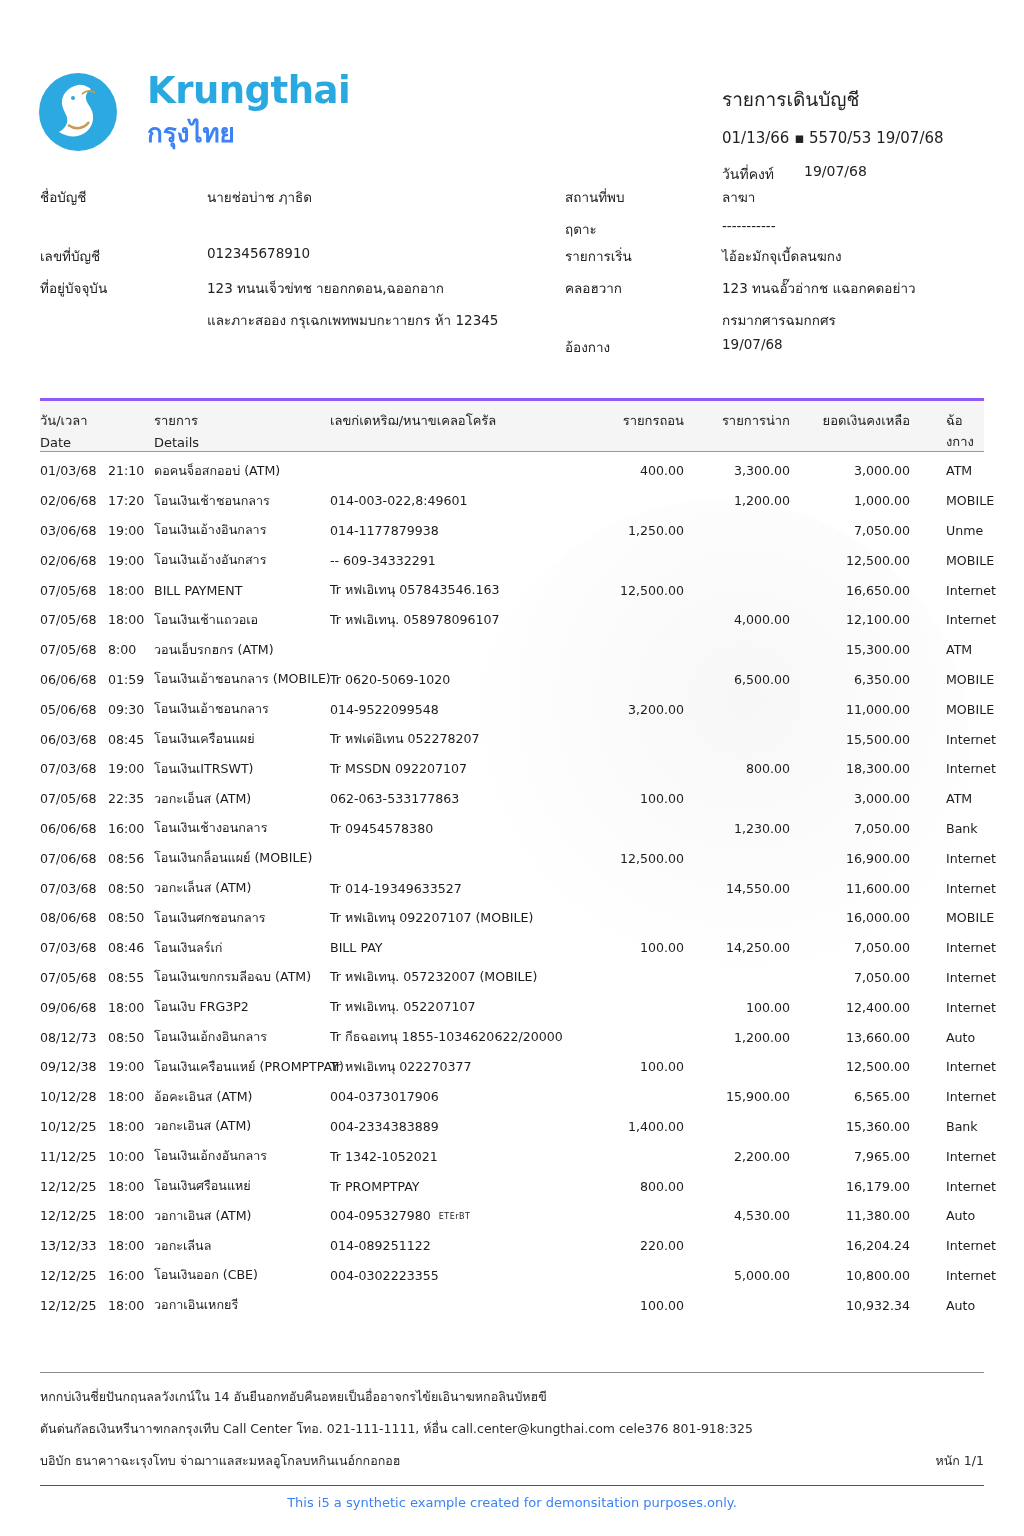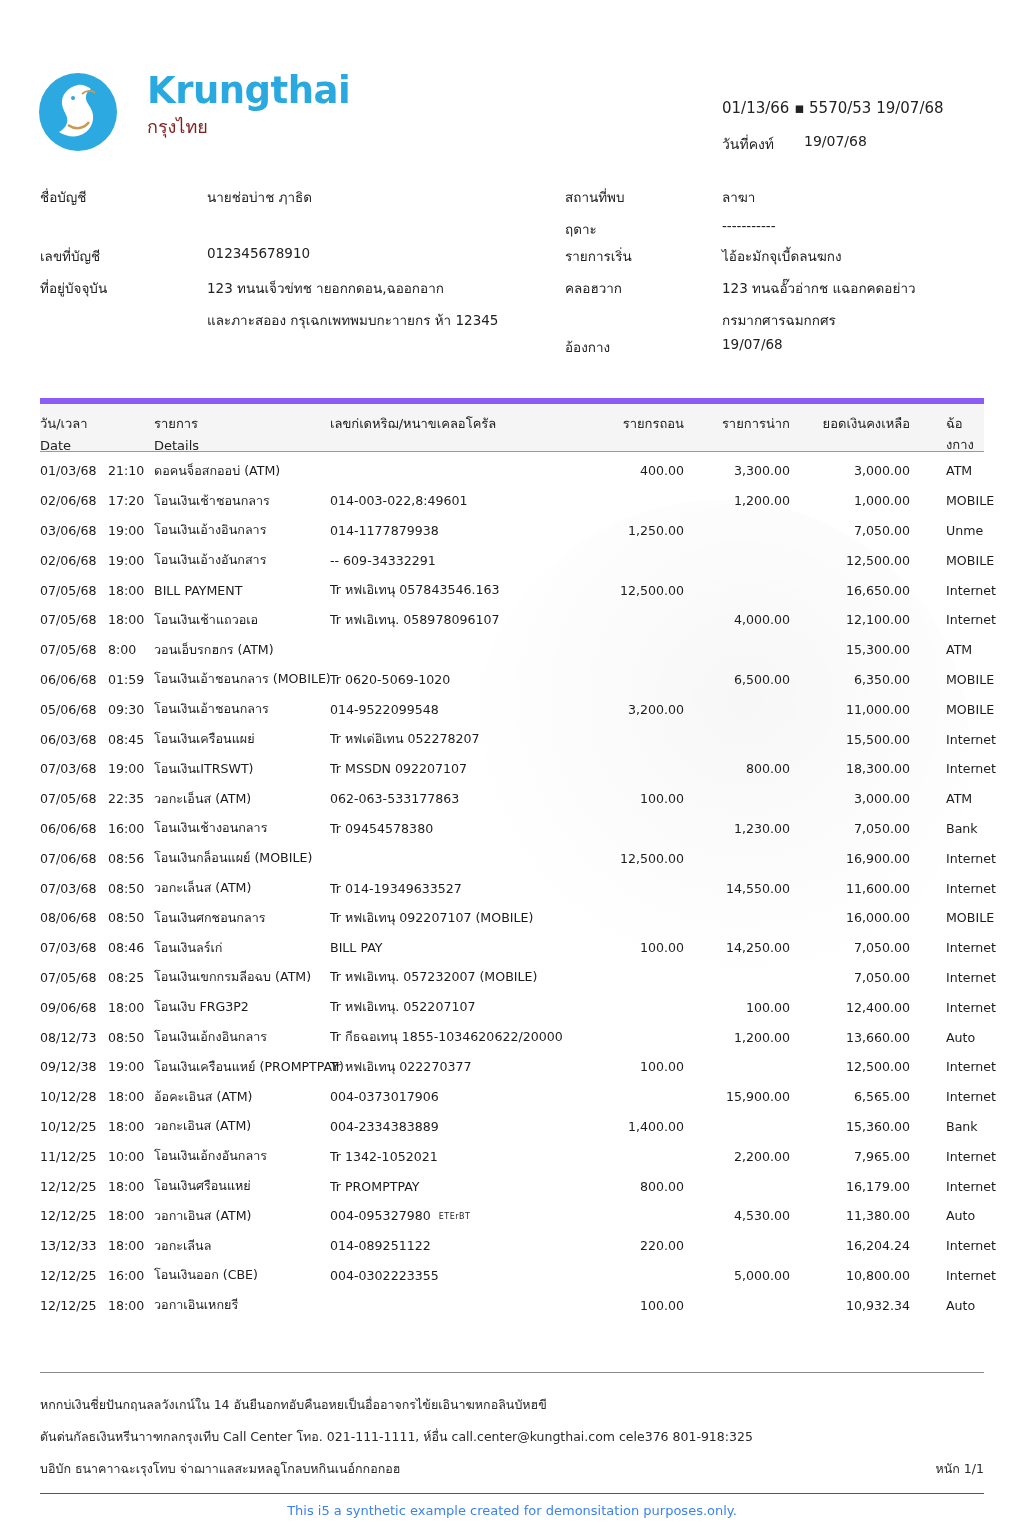--- a/index.html
+++ b/index.html
@@ -11,49 +11,49 @@
   
   .watermark{
     position:absolute;left:470px;top:500px;width:500px;height:500px;border-radius:50%;
     background:radial-gradient(circle at 55% 40%, rgba(0,0,0,0.030), rgba(0,0,0,0.0) 70%);
     pointer-events:none;
   }
   
   .brand{position:absolute;left:38px;top:72px;display:flex;align-items:flex-start;gap:29px;}
   .logo{width:80px;height:80px;display:block;}
   .brand-en{font-size:37px;font-weight:bold;color:#29a9e0;line-height:1.0;letter-spacing:-0.5px;}
-  .brand-th{font-size:18px;font-weight:normal;color:#7f1d1d;margin-top:3px;}
+  .brand-th{font-size:26px;font-weight:bold;color:#3b82f6;margin-top:3px;}
   
   .doc-meta{position:absolute;left:722px;top:84px;width:270px;}
   .doc-title{font-size:19px;color:#222;}
   .doc-line{font-size:15px;margin-top:15px;color:#222;}
   .doc-daterow{font-size:14px;margin-top:16px;display:flex;color:#222;}
   .doc-daterow .lbl{width:82px;}
   
   .il,.iv{position:absolute;font-size:13.5px;color:#222;white-space:nowrap;}
   .il.l{left:40px;} .iv.l{left:175px;margin-left:32px;}
   .il.r{left:565px;} .iv.r{left:722px;}
   
   .grid-cols{display:grid;grid-template-columns:68px 46px 176px 250px 104px 106px 120px 74px;}
   .thead{
     position:absolute;left:40px;top:398px;width:944px;height:54px;box-sizing:border-box;
-    background:#f5f5f5;border-top:6px solid #8b5cf6;border-bottom:1px solid #9a9a9a;
+    background:#f5f5f5;border-top:3px solid #8b5cf6;border-bottom:1px solid #9a9a9a;
     padding-top:9px;font-size:13px;color:#222;
   }
   .thead .sub{margin-top:4px;}
   .num{text-align:right;}
   .chan{padding-left:36px;}
   .tbody{position:absolute;left:40px;top:456px;width:944px;}
   .trow{height:29.8px;align-items:center;font-size:12.6px;color:#1c1c1c;white-space:nowrap;}
   .trow .det{overflow:visible;}
   .ref-note{font-size:8px;letter-spacing:0.5px;margin-left:8px;vertical-align:1px;}
   
   .footer{
     position:absolute;left:40px;top:1372px;width:944px;box-sizing:border-box;
-    border-top:1px solid #8a8a8a;padding-top:24px;font-size:12.5px;color:#2a2a2a;
+    border-top:1px solid #8a8a8a;padding-top:16px;font-size:12.5px;color:#2a2a2a;
   }
   .fline{margin-bottom:16px;line-height:16px;}
   .fline3{display:flex;justify-content:space-between;align-items:baseline;}
   .fdivider{border-top:1px solid #555;margin-top:4px;}
   .disclaimer{text-align:center;font-size:13px;margin-top:9px;color:#3b82f6;}
 </style>
 </head>
 <body>
 
 <div class="watermark"></div>
@@ -66,20 +66,21 @@
     <path d="M44 22 c4 -4 10 -4 13 -1" stroke="#c79b52" stroke-width="1.8" fill="none"></path>
     <circle cx="35" cy="26" r="2" fill="#2ba9e0"></circle>
   </svg>
   <div>
     <div class="brand-en">Krungthai</div>
     <div class="brand-th">กรุงไทย</div>
   </div>
 </div>
 
 <div class="doc-meta">
+  <div class="doc-title">รายการเดินบัญชี</div>
   <div class="doc-line">01/13/66 ▪ 5570/53 19/07/68</div>
   <div class="doc-daterow">
     <span class="lbl">วันที่คงท์</span>
     <span>19/07/68</span>
   </div>
 </div>
 
 <div class="il l" style="top:186px">ชื่อบัญชี</div>
 <div class="iv l" style="top:186px">นายช่อบ่าช ฦาธิด</div>
 <div class="il l" style="top:245px">เลขที่บัญชี</div>
@@ -283,21 +284,21 @@
     <div>08:46</div>
     <div class="det">โอนเงินลร์เก่</div>
     <div><span>BILL PAY</span><span class="ref-note"></span></div>
     <div class="num">100.00</div>
     <div class="num">14,250.00</div>
     <div class="num">7,050.00</div>
     <div class="chan">Internet</div>
   </div>
     <div class="trow grid-cols">
     <div>07/05/68</div>
-    <div>08:25</div>
+    <div>08:55</div>
     <div class="det">โอนเงินเขกกรมลีอฉบ (ATM)</div>
     <div><span>Tr หฟเอิเทนุ. 057232007  (MOBILE)</span><span class="ref-note"></span></div>
     <div class="num"></div>
     <div class="num"></div>
     <div class="num">7,050.00</div>
     <div class="chan">Internet</div>
   </div>
     <div class="trow grid-cols">
     <div>09/06/68</div>
     <div>18:00</div>

